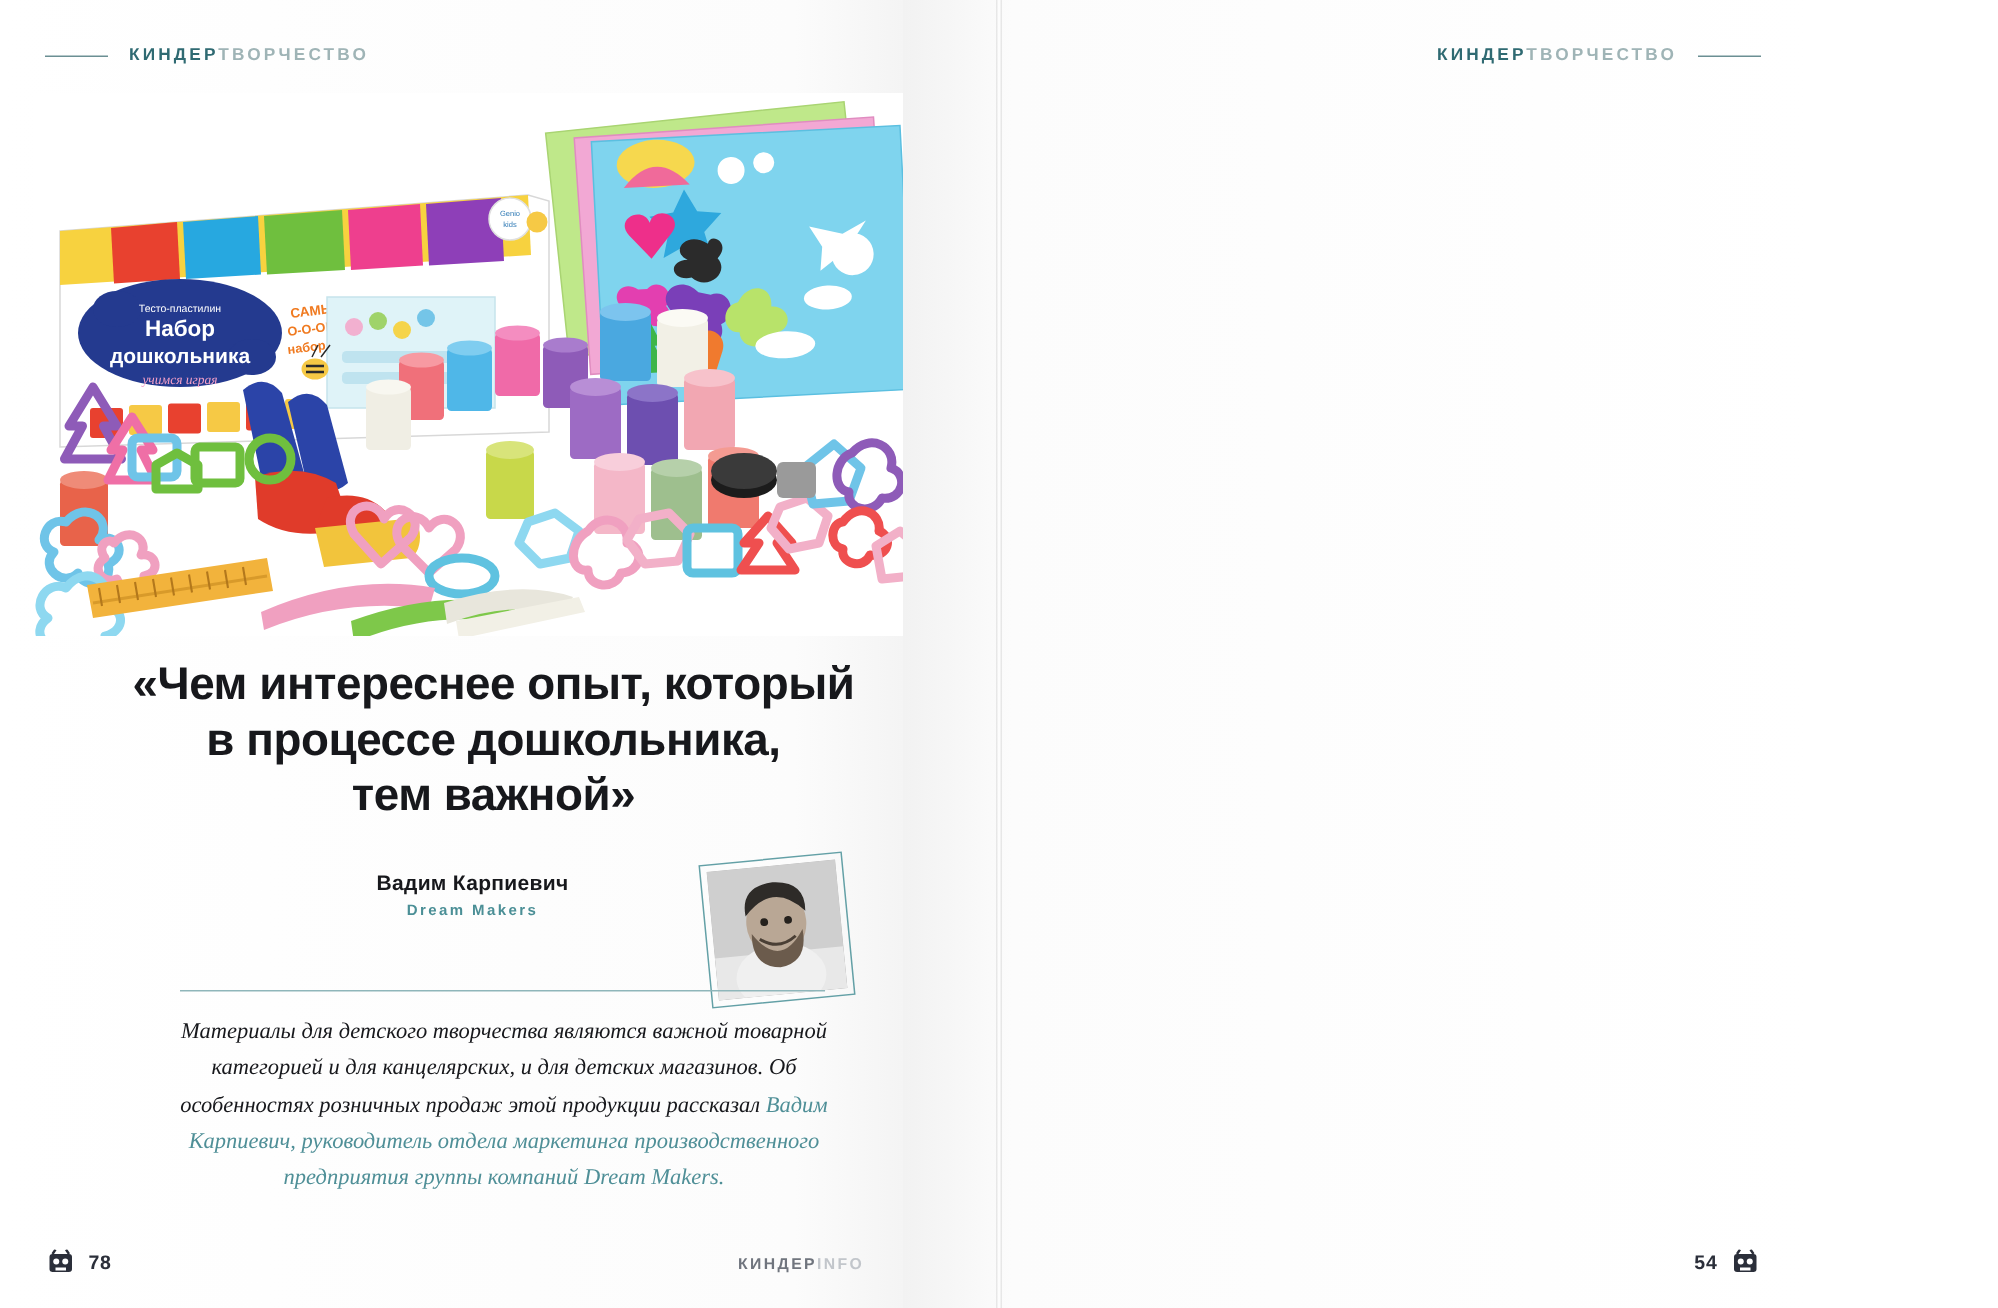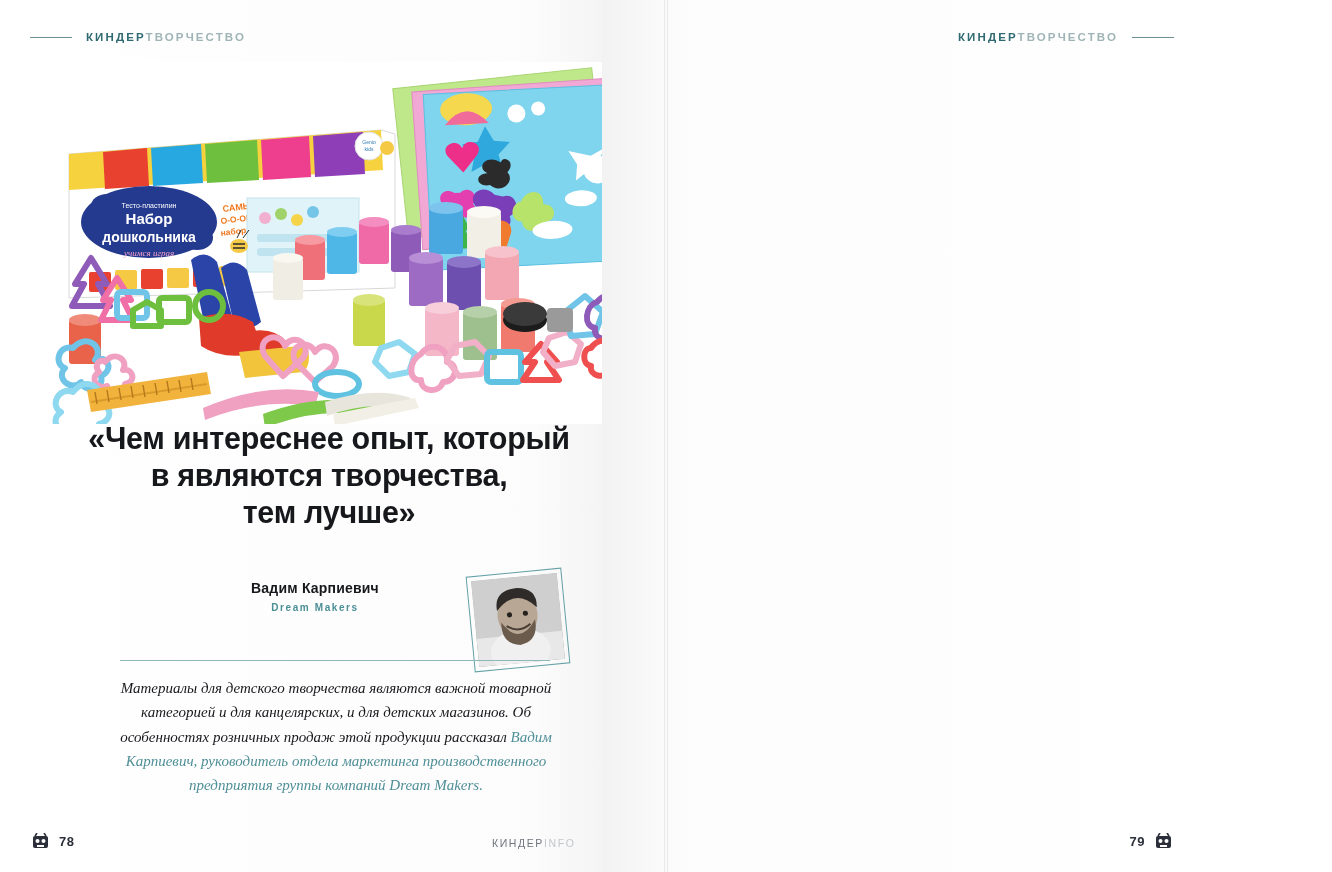--- a/index.html
+++ b/index.html
@@ -21,25 +21,25 @@
   
   .runhead{position:absolute;top:31px;display:flex;align-items:center;gap:14px;}
   .runhead-left{left:30px;}
   .runhead-right{right:30px;}
   .rule{width:42px;height:1px;background:#6b8f93;}
   .rh-text{font-family:"Liberation Sans",sans-serif;font-size:11.5px;font-weight:700;letter-spacing:2.1px;}
   .rh-a{color:#2f6a72;}
   .rh-b{color:#9fb4b6;}
 
   
-  .hero{position:absolute;left:51px;top:62px;width:600px;height:362px;overflow:hidden;}
+  .hero{position:absolute;left:22px;top:62px;width:600px;height:362px;overflow:hidden;}
   .hero svg{display:block;}
 
   
-  .pullquote{position:absolute;left:46px;top:420px;width:566px;text-align:center;
+  .pullquote{position:absolute;left:46px;top:438px;width:566px;text-align:center;
     font-family:"Liberation Sans",sans-serif;font-weight:700;font-size:30.5px;line-height:1.22;
     color:#17181c;letter-spacing:-0.3px;}
 
   
   .byline{position:absolute;left:150px;top:580px;width:330px;text-align:center;}
   .byline-name{font-family:"Liberation Sans",sans-serif;font-weight:700;font-size:14px;color:#17181c;letter-spacing:.2px;}
   .byline-co{font-family:"Liberation Sans",sans-serif;font-weight:700;font-size:10px;color:#4b8f96;letter-spacing:1.6px;margin-top:6px;}
 
   
   .portrait-wrap{position:absolute;left:470px;top:572px;width:96px;height:96px;transform:rotate(-5.5deg);}
@@ -54,21 +54,21 @@
     font-family:"Liberation Serif",serif;font-style:italic;font-size:15px;line-height:1.62;color:#17181c;}
   .lede .tealpart{color:#4f8f97;}
 
   
   .footer{position:absolute;bottom:22px;display:flex;align-items:center;gap:10px;}
   .footer-left{left:32px;}
   .footer-right{right:32px;}
   .pagenum{font-family:"Liberation Sans",sans-serif;font-weight:700;font-size:13px;color:#2b2f3a;letter-spacing:.5px;}
   .logo-mark{width:17px;height:17px;}
   .footmark{position:absolute;bottom:23px;font-family:"Liberation Sans",sans-serif;
-    font-size:10.5px;font-weight:400;letter-spacing:1.6px;}
+    font-size:10.5px;font-weight:700;letter-spacing:1.6px;}
   .fm-left{left:492px;}
   .fm-a{color:#70757e;}
   .fm-b{color:#c2c6cb;}
 </style>
 </head>
 <body>
 
 <div class="spread">
 
   <div class="page page-left">
@@ -242,22 +242,22 @@
           <path d="M152 346 q60 -26 116 -16 l-4 14 q-56 -8 -110 14 z" fill="#f0a0c0"></path>
           <path d="M212 352 q60 -22 110 -10 l-4 12 q-50 -10 -104 12 z" fill="#7ec84a"></path>
           <path d="M274 340 q50 -16 86 -4 l-6 12 q-36 -10 -78 6 z" fill="#e8e6dc"></path>
           <path d="M282 352 l82 -16 l4 10 l-84 18 z" fill="#f2f0e6"></path>
         </g>
       </svg>
     </div>
 
     <div class="pullquote">
       <div>«Чем интереснее опыт, который</div>
-      <div>в являются творчества,</div>
-      <div>тем лучше»</div>
+      <div>в процессе дошкольника,</div>
+      <div>тем важной»</div>
     </div>
 
     <div class="byline">
       <div class="byline-name">Вадим Карпиевич</div>
       <div class="byline-co">Dream Makers</div>
     </div>
 
     <div class="portrait-wrap">
       <div class="portrait-frame"></div>
       <div class="portrait-img">
@@ -304,21 +304,21 @@
   <div class="page page-right">
 
     <div class="runhead runhead-right">
       <span class="rh-text">
         <span class="rh-a">КИНДЕР</span><span class="rh-b">ТВОРЧЕСТВО</span>
       </span>
       <span class="rule"></span>
     </div>
 
     <div class="footer footer-right">
-      <span class="pagenum">79</span>
+      <span class="pagenum">54</span>
       <span class="logo-mark">
         <svg width="17" height="17" viewBox="0 0 17 17" xmlns="http://www.w3.org/2000/svg">
           <rect x="1" y="3" width="15" height="12" rx="2" fill="#2b2f3a"></rect>
           <circle cx="5.5" cy="8" r="2" fill="#ffffff"></circle>
           <circle cx="11.5" cy="8" r="2" fill="#ffffff"></circle>
           <rect x="5" y="12" width="7" height="2" fill="#ffffff"></rect>
           <path d="M3 3 l2 -3 M14 3 l-2 -3" stroke="#2b2f3a" stroke-width="1.6"></path>
         </svg>
       </span>
     </div>

